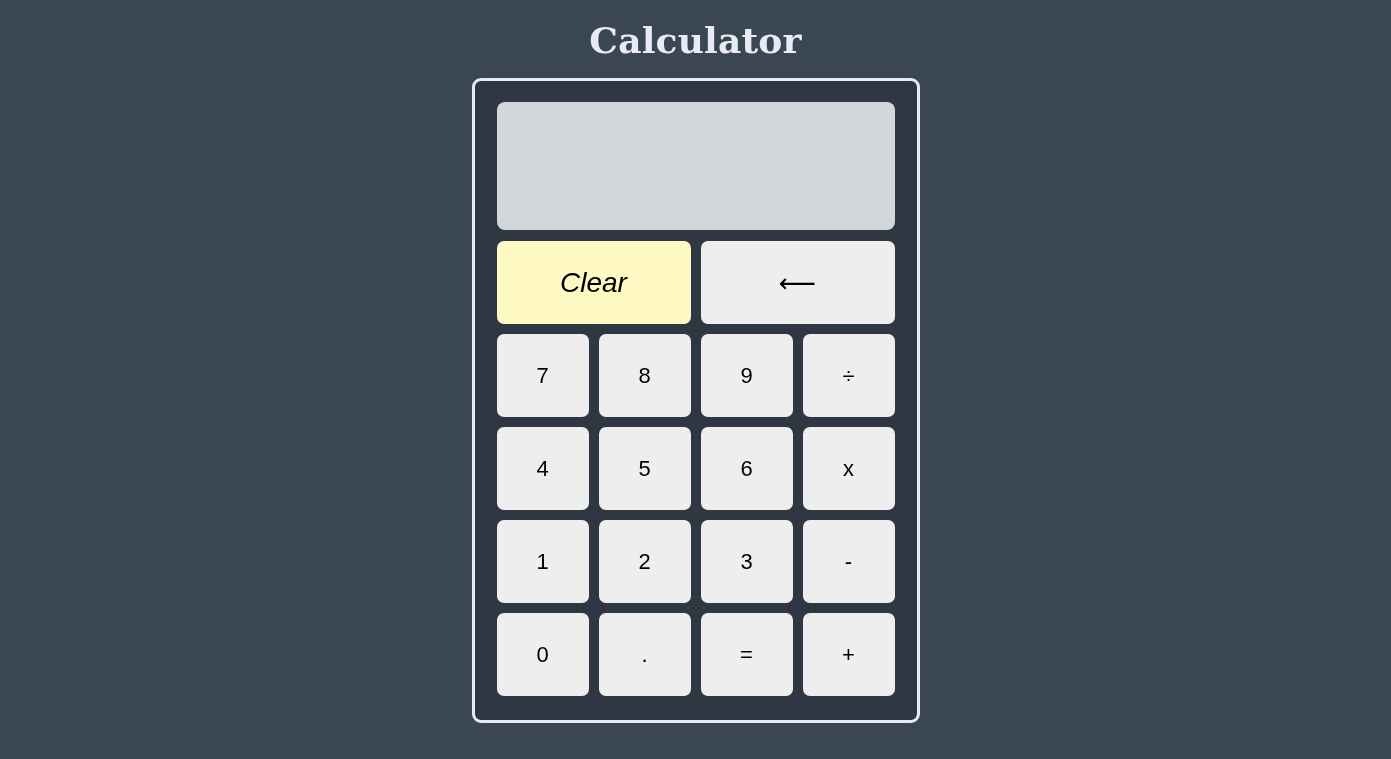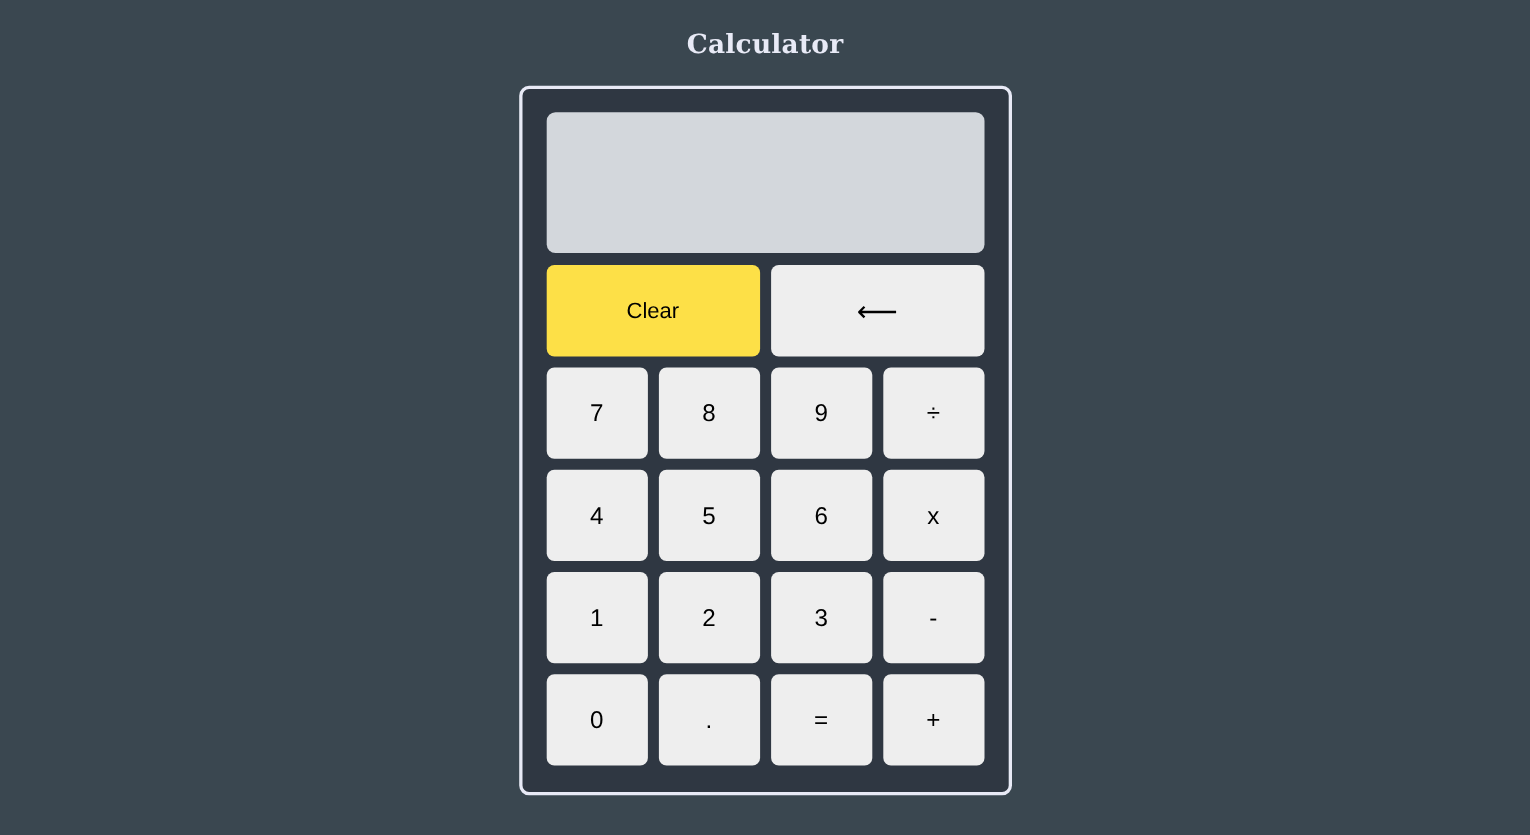--- a/index.html
+++ b/index.html
@@ -13,21 +13,21 @@
     font-family: "Liberation Sans", sans-serif;
     overflow: hidden;
   }
 
   .page-title {
     margin: 0;
     padding-top: 19px;
     text-align: center;
     font-family: "DejaVu Serif", serif;
     font-weight: bold;
-    font-size: 24px;
+    font-size: 36px;
     line-height: 42px;
     color: #e8eaf6;
     letter-spacing: 0.2px;
   }
 
   .calculator-wrap {
     display: flex;
     justify-content: center;
     margin-top: 17px;
   }
@@ -86,22 +86,23 @@
     align-items: center;
     justify-content: center;
     cursor: pointer;
   }
 
   .key.wide {
     grid-column: span 2;
   }
 
   .key.clear {
-    background: #fde047;
-    font-size: 20px;
+    background: #fef9c3;
+    font-size: 28px;
+    font-style: italic;
   }
 
   .key.backspace {
     font-size: 26px;
   }
 
   .key.dot {
     font-size: 22px;
   }
 </style>

